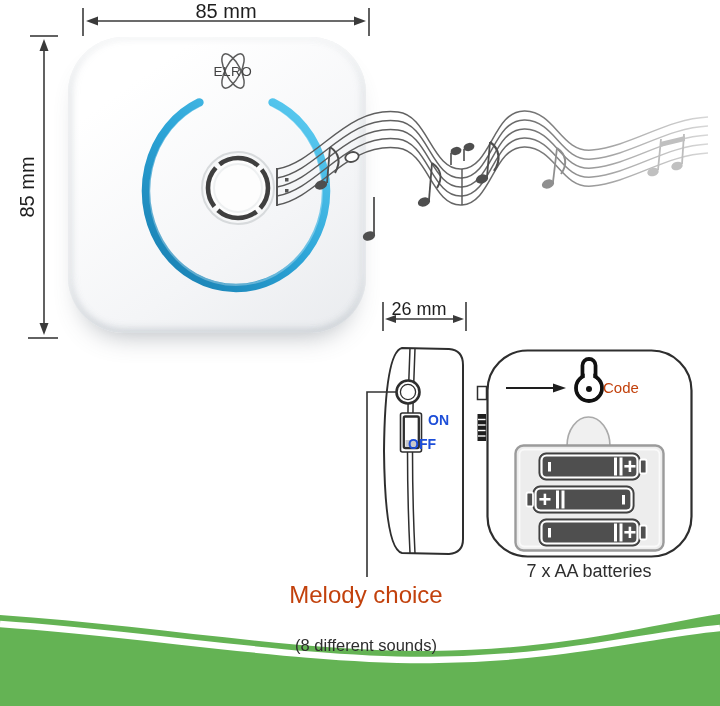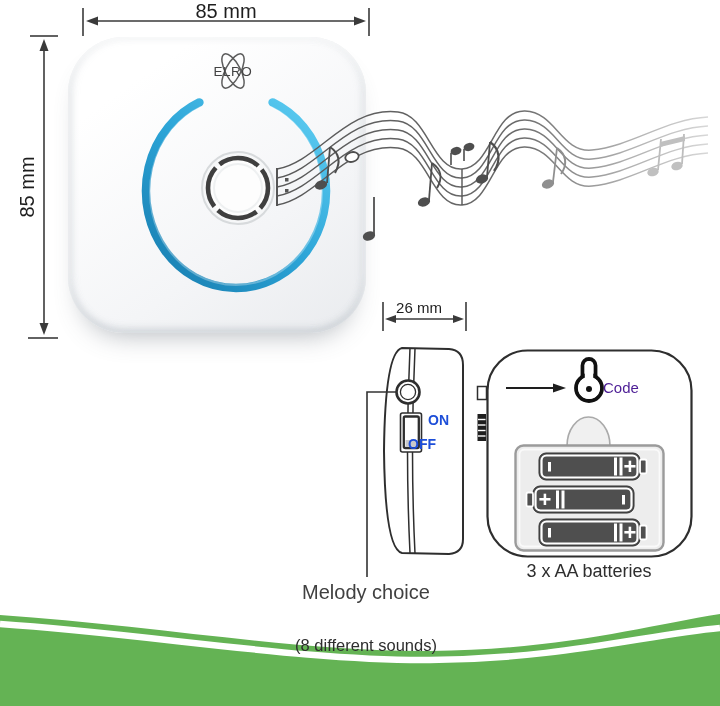--- a/index.html
+++ b/index.html
@@ -7,24 +7,24 @@
     position:relative;width:720px;height:706px;overflow:hidden;background:#ffffff;
     font-family:"Liberation Sans", sans-serif;color:#2b2b2b;
   }
   .layer{position:absolute;left:0;top:0;width:720px;height:706px;pointer-events:none;}
   #bg-svg{z-index:1;}
   #staff-svg{z-index:3;}
   .label{position:absolute;z-index:4;white-space:nowrap;}
   .dim-label{font-size:20px;color:#1e1e1e;}
   .dim-label.h{left:27px;top:187px;transform:translate(-50%,-50%) rotate(-90deg);}
   .dim-label.w{left:83px;top:0px;width:286px;text-align:center;}
-  .dim-label.d{left:383px;top:299px;width:72px;text-align:center;font-size:15px;}
+  .dim-label.d{left:383px;top:299px;width:72px;text-align:center;font-size:18px;}
   .switch-label{font-size:14px;font-weight:600;color:#1d4ed8;}
-  .code-label{left:603px;top:379px;font-size:15px;color:#4c1d95;}
-  .melody-title{left:280px;top:581px;width:172px;text-align:center;font-size:20px;color:#404040;}
+  .code-label{left:603px;top:379px;font-size:15px;color:#c2410c;}
+  .melody-title{left:280px;top:581px;width:172px;text-align:center;font-size:24px;color:#c2410c;}
   .melody-sub{left:280px;top:608px;width:172px;text-align:center;font-size:16.5px;color:#2e2e2e;margin-top:28px;}
   .batt-cap{left:507px;width:164px;text-align:center;font-size:18px;color:#2e2e2e;}
 
   
   .device{
     position:absolute;left:68px;top:37px;width:298px;height:296px;border-radius:56px;z-index:2;
     background:linear-gradient(145deg,#ffffff 18%,#f4f5f7 65%,#e9ebee 100%);
     box-shadow:0 16px 26px -14px rgba(90,100,110,.45),
       inset 0 2px 6px rgba(255,255,255,.95),
       inset 0 -4px 9px rgba(140,150,160,.28),
@@ -236,15 +236,15 @@
   <div class="label dim-label d">26 mm</div>
 
   <div class="label switch-label" style="left:428px;top:412px;">ON</div>
   <div class="label switch-label" style="left:408px;top:436px;">OFF</div>
 
   <div class="label code-label">Code</div>
 
   <div class="label melody-title">Melody choice</div>
   <div class="label melody-sub">(8 different sounds)</div>
 
-  <div class="label batt-cap" style="top:561px;">3 x AA batteries</div>
+  <div class="label batt-cap" style="top:561px;">7 x AA batteries</div>
 
 </div>
 
 </body></html>

